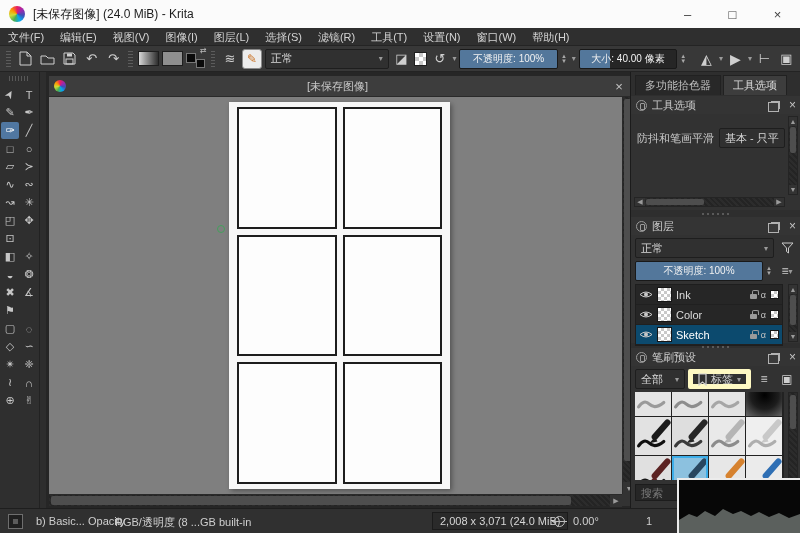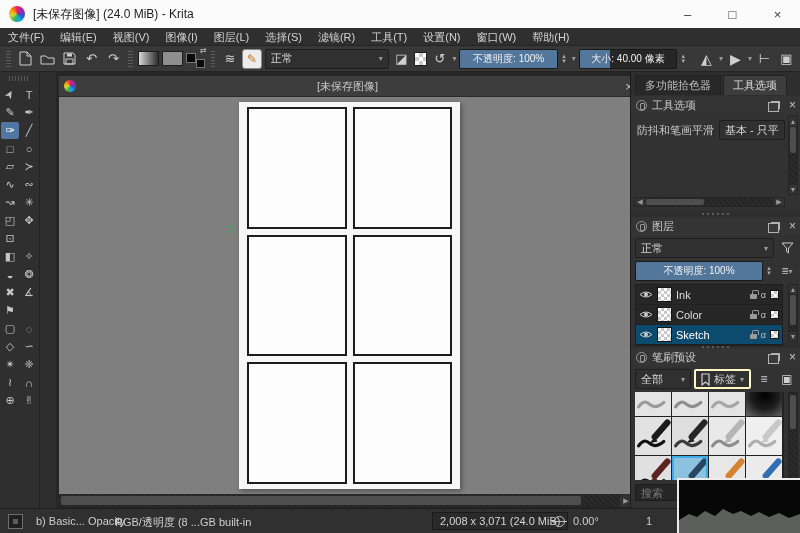--- a/index.html
+++ b/index.html
@@ -51,21 +51,21 @@
 
 
 .toolbox{position:absolute;left:0;top:72px;width:40px;height:436px;background:#2f2f2f;border-right:1px solid #222}
 .tbx-grip{height:5px;margin:4px 9px 5px 9px;background:repeating-linear-gradient(90deg,#585858 0 1px,transparent 1px 3px)}
 .tools{display:grid;grid-template-columns:18px 18px;justify-content:center;gap:1px}
 .tool{height:17px;display:flex;align-items:center;justify-content:center;color:#c6c6c6;font-size:11px;border-radius:2px}
 .tool.active{background:#5077a1;color:#fff}
 .tool .rot{display:inline-block;transform:rotate(-60deg)}
 
 
-.mdi{position:absolute;left:56px;top:72px;width:589px;height:436px;background:#262626}
+.mdi{position:absolute;left:46px;top:72px;width:589px;height:436px;background:#262626}
 .subwin{position:absolute;left:3px;top:4px;width:585px;height:430px;background:#3a3a3a}
 .subtitle{height:21px;display:flex;align-items:center;background:#3d3d3d;border-bottom:1px solid #2a2a2a;padding:0 5px}
 .mini-icon{width:12px;height:12px;border-radius:50%;
   background:conic-gradient(#e91e63,#9c27b0,#3f51b5,#03a9f4,#4caf50,#cddc39,#ff9800,#e91e63)}
 .doc-title{flex:1;text-align:center;font-size:11px;color:#c9c9c9}
 .sub-close{width:20px;text-align:center;color:#c4c4c4;font-size:13px}
 .viewport{position:absolute;left:0;top:21px;width:573px;height:397px;background:#7f7f7f;overflow:hidden}
 .page{position:absolute;left:180px;top:5px;width:221px;height:387px;background:#f7f7f7;box-shadow:2px 2px 5px rgba(0,0,0,.35);
   display:grid;grid-template-columns:1fr 1fr;grid-template-rows:1fr 1fr 1fr;gap:6px;padding:5px 8px}
 .panel{background:#fdfdfd;border:2px solid #1d1d1d}
@@ -86,21 +86,21 @@
   border:1px solid #212121;border-bottom:none}
 .d-tab.active{background:#3d3d3d;color:#dedede}
 .docker{position:absolute;left:0;width:170px}
 .d-title{height:18px;display:flex;align-items:center;padding:0 5px;color:#cdcdcd;font-size:11px;gap:5px;background:#343434}
 .lockc{width:11px;height:11px;border-radius:50%;border:1px solid #9a9a9a;position:relative;flex:none}
 .lockc::after{content:"";position:absolute;left:3px;top:2px;width:3px;height:5px;border:1px solid #9a9a9a;border-radius:1px}
 .d-sp{flex:1}
 .float-ic{width:9px;height:8px;border:1px solid #b2b2b2;position:relative;background:#3a3a3a;margin-right:4px}
 .float-ic::before{content:"";position:absolute;left:-4px;bottom:-4px;width:9px;height:8px;border:1px solid #b2b2b2;background:#3a3a3a}
 .d-x{font-size:12px;color:#c4c4c4}
-.to-row{display:flex;align-items:center;margin:6px 16px 0 6px;gap:5px;font-size:11px;color:#c9c9c9}
+.to-row{display:flex;align-items:center;margin:14px 16px 0 6px;gap:5px;font-size:11px;color:#c9c9c9}
 .to-check{display:flex;align-items:center;gap:6px;margin:13px 0 0 7px;font-size:11px;color:#c9c9c9}
 .checkbox{width:12px;height:12px;background:#262626;border:1px solid #5a5a5a;flex:none}
 .hbar{position:absolute;left:3px;right:16px;bottom:3px;height:10px;border:1px solid #242424}
 .hbar .thumb{position:absolute;left:11px;top:1px;bottom:1px;width:58px;background:#4e4e4e;border-radius:2px}
 .hbar .sbtn{width:10px;height:8px;top:0}
 .vbar{position:absolute;right:3px;width:10px;border:1px solid #242424}
 .vbar .thumb{position:absolute;top:10px;left:1px;right:1px;height:26px;background:#4e4e4e;border-radius:2px}
 .vbar .sbtn{width:8px;height:9px;left:0}
 .splitter{position:absolute;left:0;width:170px;height:5px;display:flex;align-items:center;justify-content:center}
 .splitter i{width:28px;height:2px;background:repeating-linear-gradient(90deg,#5a5a5a 0 2px,transparent 2px 5px)}
@@ -110,21 +110,21 @@
 .layer-row{height:20px;display:flex;align-items:center;gap:4px;padding:0 3px;border-bottom:1px solid #202020;font-size:11px;color:#dcdcdc}
 .layer-row.sel{background:#0c4a6e;color:#fff}
 .lthumb{width:15px;height:15px;border:1px solid #161616;flex:none}
 .lname{flex:1;overflow:hidden;white-space:nowrap}
 .mlock{width:7px;height:5px;background:#9a9a9a;border-radius:1px;position:relative;margin-top:4px;flex:none}
 .mlock::before{content:"";position:absolute;right:-2px;top:-4px;width:5px;height:4px;border:1px solid #9a9a9a;border-bottom:none;border-radius:2px 2px 0 0}
 .alpha-g{font-size:9px;color:#c2c2c2}
 .mchk{width:9px;height:9px;border:1px solid #161616;flex:none}
 .lay-btns{display:flex;align-items:center;gap:7px;margin:4px 7px 0 7px;color:#d2d2d2;font-size:13px}
 .lay-btns .last{margin-left:auto}
-.tag-btn{height:20px;border:2px solid #fef9c3;background:#303030;border-radius:2px;display:flex;align-items:center;gap:4px;
+.tag-btn{height:20px;border:5px solid #fef9c3;background:#303030;border-radius:2px;display:flex;align-items:center;gap:4px;
   padding:0 5px;font-size:11px;color:#d6d6d6}
 .bgrid-vp{position:absolute;left:4px;top:44px;width:149px;height:88px;overflow:hidden;background:#222}
 .bgrid{display:grid;grid-template-columns:repeat(4,36px);gap:1px;margin-top:-14px}
 .btile{width:36px;height:38px;background:#e4e4e4;position:relative;overflow:hidden}
 .btile.sel{outline:2px solid #3daee9;outline-offset:-2px}
 .btile.dark{background:radial-gradient(circle at 52% 45%,#000 0%,#1d1d1d 50%,#696969 100%)}
 .search{position:absolute;left:4px;top:136px;width:149px;height:17px;background:#262626;border:1px solid #1c1c1c;
   color:#cfcfcf;font-size:11px;padding:0 5px;font-family:inherit}
 .search::placeholder{color:#7b7b7b}
 

